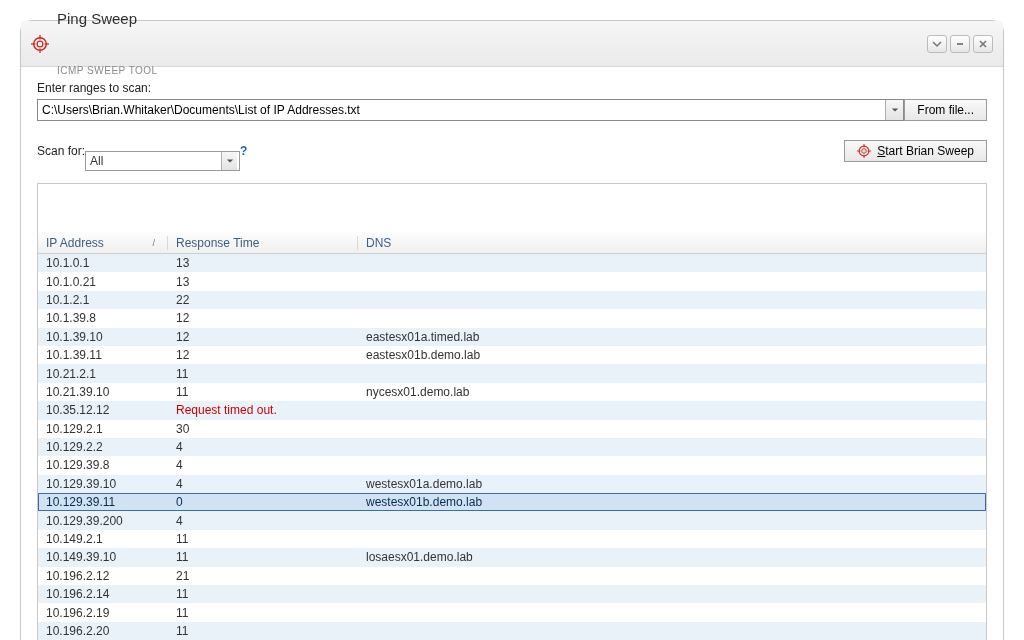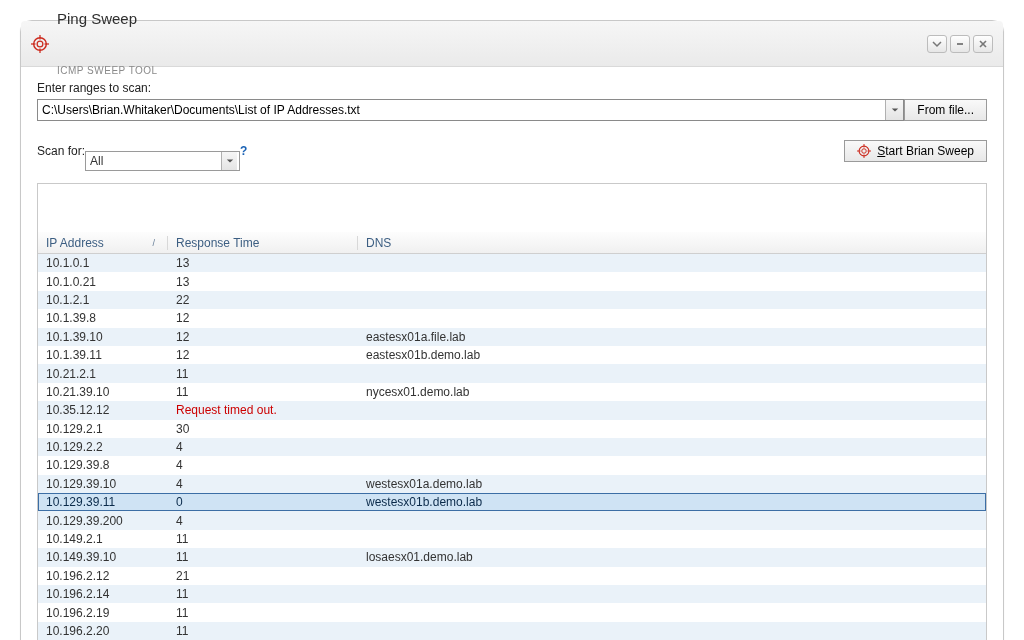--- a/index.html
+++ b/index.html
@@ -260,21 +260,21 @@
             <div class="cell cell-dns"></div>
           </div>
           <div class="grid-row">
             <div class="cell cell-ip">10.1.39.8</div>
             <div class="cell cell-rt">12</div>
             <div class="cell cell-dns"></div>
           </div>
           <div class="grid-row">
             <div class="cell cell-ip">10.1.39.10</div>
             <div class="cell cell-rt">12</div>
-            <div class="cell cell-dns">eastesx01a.file.lab</div>
+            <div class="cell cell-dns">eastesx01a.timed.lab</div>
           </div>
           <div class="grid-row">
             <div class="cell cell-ip">10.1.39.11</div>
             <div class="cell cell-rt">12</div>
             <div class="cell cell-dns">eastesx01b.demo.lab</div>
           </div>
           <div class="grid-row">
             <div class="cell cell-ip">10.21.2.1</div>
             <div class="cell cell-rt">11</div>
             <div class="cell cell-dns"></div>

